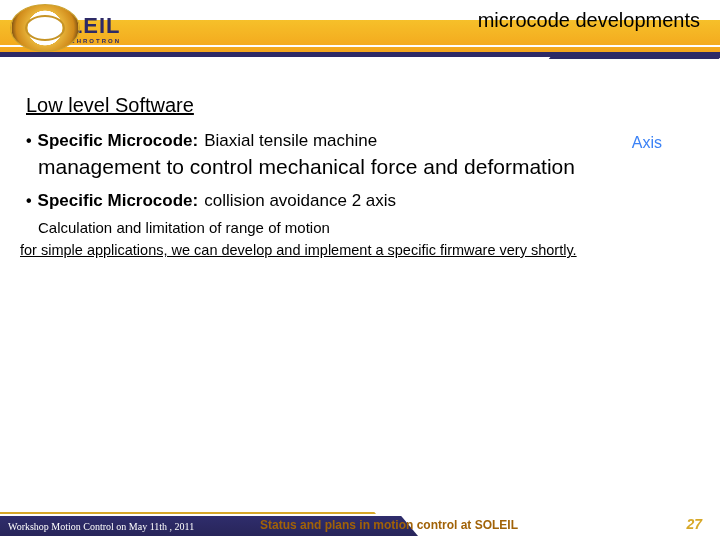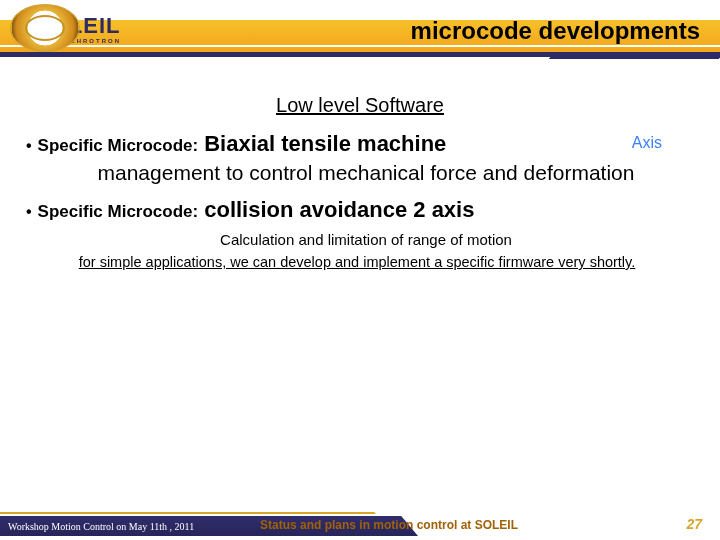--- a/index.html
+++ b/index.html
@@ -20,29 +20,29 @@
   }
   .logo-ring::before { content: ""; position: absolute; inset: 10px 14px; border: 2px solid #c69426; border-radius: 50%; }
   .logo-text {
     position: absolute; left: 35px; top: 13px;
     font-weight: 900; font-size: 22px; letter-spacing: 1px;
     white-space: nowrap;
   }
   .logo-text .l-dark { color: #2d2a66; }
   .logo-text .l-gold { color: #f3a51b; }
   .logo-sub { position: absolute; left: 52px; top: 38px; font-size: 6px; font-weight: 700; letter-spacing: 2px; color: #2d2a66; }
-  .title { position: absolute; right: 20px; top: 9px; font-size: 24px; font-weight: 700; color: #000; z-index: 3; margin-top: 8px; }
+  .title { position: absolute; right: 20px; top: 9px; font-size: 20px; font-weight: 400; color: #000; z-index: 3; }
 
   
-  .body { position: absolute; left: 0; top: 92px; right: 0; bottom: 30px; padding: 0 26px; text-align: center; }
+  .body { position: absolute; left: 0; top: 92px; right: 0; bottom: 30px; padding: 0 26px; }
   .sec-title { font-size: 20px; text-decoration: underline; color: #000; margin-top: 2px; margin-bottom: 14px; }
   .bullet-row { display: flex; align-items: baseline; gap: 6px; margin-top: 4px; }
   .bullet-row .dot { font-weight: bold; }
   .bullet-row .lbl { font-size: 17px; font-weight: 700; }
-  .bullet-row .tail { font-size: 22px; font-weight: 700; }
+  .bullet-row .tail { font-size: 17px; font-weight: 400; }
   .right-note { position: absolute; right: 58px; top: 42px; font-size: 16px; color: #3b82f6; }
   .sub1 { font-size: 21px; margin: 4px 0 12px 12px; }
   .sub2 { font-size: 15px; margin: 8px 0 0 12px; }
   .summary { font-size: 14.5px; margin-top: 6px; margin-left: -6px; text-decoration: underline; }
 
   
   .footer { position: absolute; left: 0; bottom: 0; width: 100%; height: 30px; text-decoration: underline; }
   .footer-bar { position: absolute; left: 0; bottom: 4px; width: 380px; height: 20px; background: linear-gradient(#2f2d6c, #28255a); border-top-right-radius: 3px; }
   .footer-bar-tail { position: absolute; left: 378px; bottom: 4px; width: 40px; height: 20px; background: linear-gradient(#2f2d6c, #28255a); transform: skewX(40deg); transform-origin: left bottom; }
   .footer-gold-line { position: absolute; left: 0; bottom: 26px; width: 350px; height: 2px; background: #d7a828; }

